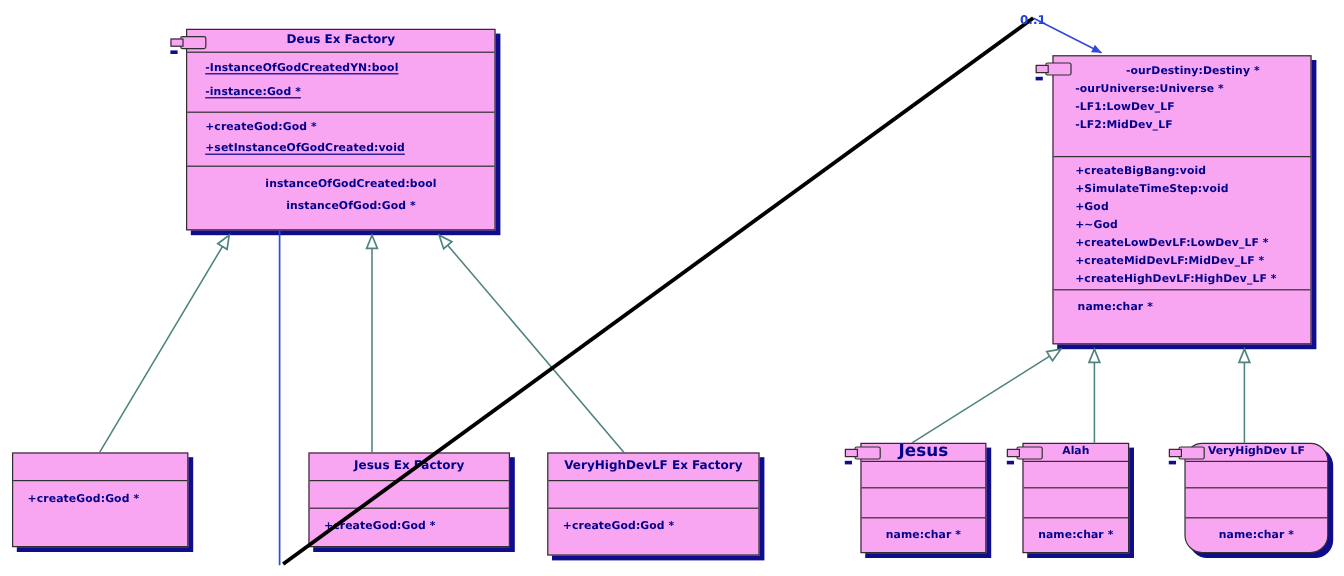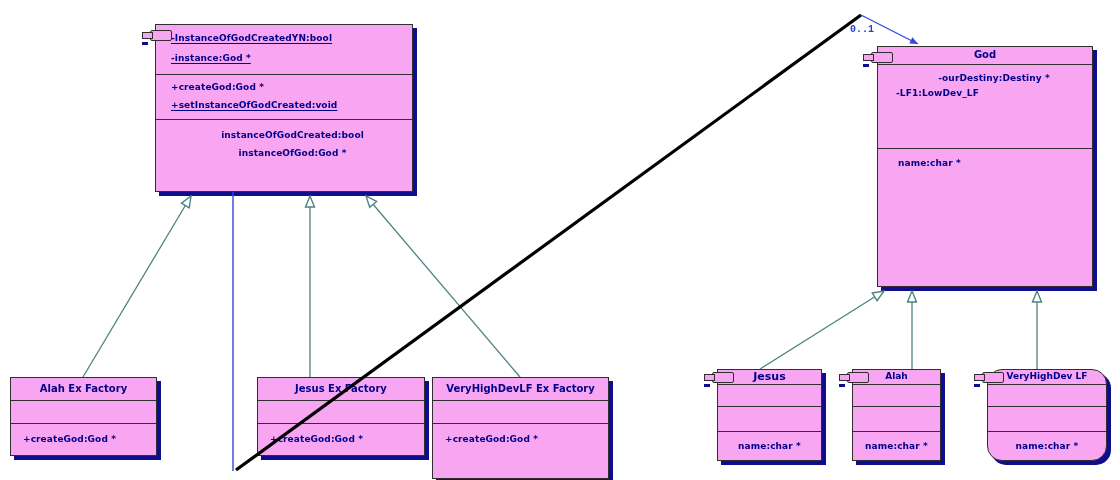--- a/index.html
+++ b/index.html
@@ -41,73 +41,83 @@
     position:absolute; z-index:11; font-size:10px; font-weight:bold; color:#2440d8;
   }
 </style>
 </head>
 <body>
 
 <div class="canvas">
 
   <div class="uml-box" style="left:155px; top:24px; width:258px; height:168px;">
     <span class="cicon" style="left:-6px; top:5px;"></span>
+    <div class="title" style="height:19px; line-height:17px; font-size:10px;">Deus Ex Factory</div>
     <div class="sec" style="height:50px; padding:6px 0 0 15px;">
       <div class="row u" style="height:20px; line-height:14px;">-InstanceOfGodCreatedYN:bool</div>
       <div class="row u" style="height:20px; line-height:14px;">-instance:God *</div>
     </div>
     <div class="sec" style="height:45px; padding:6px 0 0 15px;">
       <div class="row" style="height:18px; line-height:13px;">+createGod:God *</div>
       <div class="row u" style="height:18px; line-height:13px;">+setInstanceOfGodCreated:void</div>
     </div>
     <div class="sec last" style="height:51px; padding:9px 0 0 17px;text-align:center;">
       <div class="row" style="height:18px; line-height:13px;">instanceOfGodCreated:bool</div>
       <div class="row" style="height:18px; line-height:13px;">instanceOfGod:God *</div>
     </div>
   </div>
 
   <div class="uml-box" style="left:877px; top:46px; width:216px; height:241px;">
     <span class="cicon" style="left:-7px; top:5px;"></span>
-    <div class="title" style="height:18px; line-height:16px; font-size:10px;">God</div>
     <div class="sec" style="height:84px; padding:7px 0 0 18px;">
       <div class="row" style="height:15px; line-height:12px;text-align:center;">-ourDestiny:Destiny *</div>
+      <div class="row" style="height:15px; line-height:12px;">-ourUniverse:Universe *</div>
       <div class="row" style="height:15px; line-height:12px;">-LF1:LowDev_LF</div>
+      <div class="row" style="height:15px; line-height:12px;">-LF2:MidDev_LF</div>
+    </div>
+    <div class="sec" style="height:111px; padding:6px 0 0 18px;">
+      <div class="row" style="height:15px; line-height:12px;">+createBigBang:void</div>
+      <div class="row" style="height:15px; line-height:12px;">+SimulateTimeStep:void</div>
+      <div class="row" style="height:15px; line-height:12px;">+God</div>
+      <div class="row" style="height:15px; line-height:12px;">+~God</div>
+      <div class="row" style="height:15px; line-height:12px;">+createLowDevLF:LowDev_LF *</div>
+      <div class="row" style="height:15px; line-height:12px;">+createMidDevLF:MidDev_LF *</div>
+      <div class="row" style="height:15px; line-height:12px;">+createHighDevLF:HighDev_LF *</div>
     </div>
     <div class="sec last" style="height:28px; padding:8px 0 0 20px;">
       <div class="row" style="height:15px; line-height:12px;">name:char *</div>
     </div>
   </div>
 
   <div class="uml-box" style="left:10px; top:377px; width:147px; height:79px;">
-    <div class="title" style="height:23px; line-height:21px; font-size:10px;">Alah Ex Factory</div>
     <div class="sec" style="height:23px;"></div>
     <div class="sec last" style="height:30px; padding:9px 0 0 12px;">
       <div class="row" style="height:16px; line-height:12px;">+createGod:God *</div>
     </div>
   </div>
 
   <div class="uml-box" style="left:257px; top:377px; width:168px; height:79px;">
     <div class="title" style="height:23px; line-height:21px; font-size:10px;">Jesus Ex Factory</div>
     <div class="sec" style="height:23px;"></div>
     <div class="sec last" style="height:30px; padding:9px 0 0 12px;">
       <div class="row" style="height:16px; line-height:12px;">+createGod:God *</div>
     </div>
   </div>
 
-  <div class="uml-box" style="left:432px; top:377px; width:177px; height:102px;">
+  <div class="uml-box" style="left:456px; top:377px; width:177px; height:86px;">
     <div class="title" style="height:23px; line-height:21px; font-size:10px;">VeryHighDevLF Ex Factory</div>
     <div class="sec" style="height:23px;"></div>
     <div class="sec last" style="height:30px; padding:9px 0 0 12px;">
       <div class="row" style="height:16px; line-height:12px;">+createGod:God *</div>
     </div>
   </div>
 
   <div class="uml-box" style="left:717px; top:369px; width:105px; height:92px;">
     <span class="cicon" style="left:-6px; top:2px;"></span>
-    <div class="title" style="height:15px; line-height:13px; font-size:11px;">Jesus</div>
+    <div class="title" style="height:15px; line-height:13px; font-size:14px;">Jesus</div>
     <div class="sec" style="height:22px;"></div>
     <div class="sec" style="height:25px;"></div>
     <div class="sec last" style="height:27px; padding-top:8px;">
       <div class="row ctr" style="height:14px; line-height:12px;">name:char *</div>
     </div>
   </div>
 
   <div class="uml-box" style="left:852px; top:369px; width:89px; height:92px;">
     <span class="cicon" style="left:-6px; top:2px;"></span>
     <div class="title" style="height:15px; line-height:13px; font-size:9px;">Alah</div>
@@ -121,21 +131,21 @@
   <div class="uml-box" style="left:987px; top:369px; width:120px; height:92px;border-radius:15px;">
     <span class="cicon" style="left:-6px; top:2px;"></span>
     <div class="title" style="height:15px; line-height:13px; font-size:9px;">VeryHighDev LF</div>
     <div class="sec" style="height:22px;"></div>
     <div class="sec" style="height:25px;"></div>
     <div class="sec last" style="height:27px; padding-top:8px;">
       <div class="row ctr" style="height:14px; line-height:12px;">name:char *</div>
     </div>
   </div>
 
-  <div class="mult-label" style="left:850px; top:24px;font-family:Liberation Mono, monospace;">0..1</div>
+  <div class="mult-label" style="left:850px; top:12px;">0..1</div>
 
   <svg class="wires" width="1120" height="480" viewBox="0 0 1120 480">
     <defs>
       <marker id="tri" viewBox="0 0 14 12" markerWidth="14" markerHeight="12" refX="12.5" refY="6" orient="auto" markerUnits="userSpaceOnUse">
         <path d="M1.5,1.5 L12.5,6 L1.5,10.5 Z" fill="#ffffff" stroke="#4e8380" stroke-width="1.4"></path>
       </marker>
       <marker id="barb" viewBox="0 0 10 8" markerWidth="10" markerHeight="8" refX="8.5" refY="4" orient="auto" markerUnits="userSpaceOnUse">
         <path d="M0.5,0.5 L8.5,4 L0.5,7.5 Z" fill="#3347db"></path>
       </marker>
     </defs>

